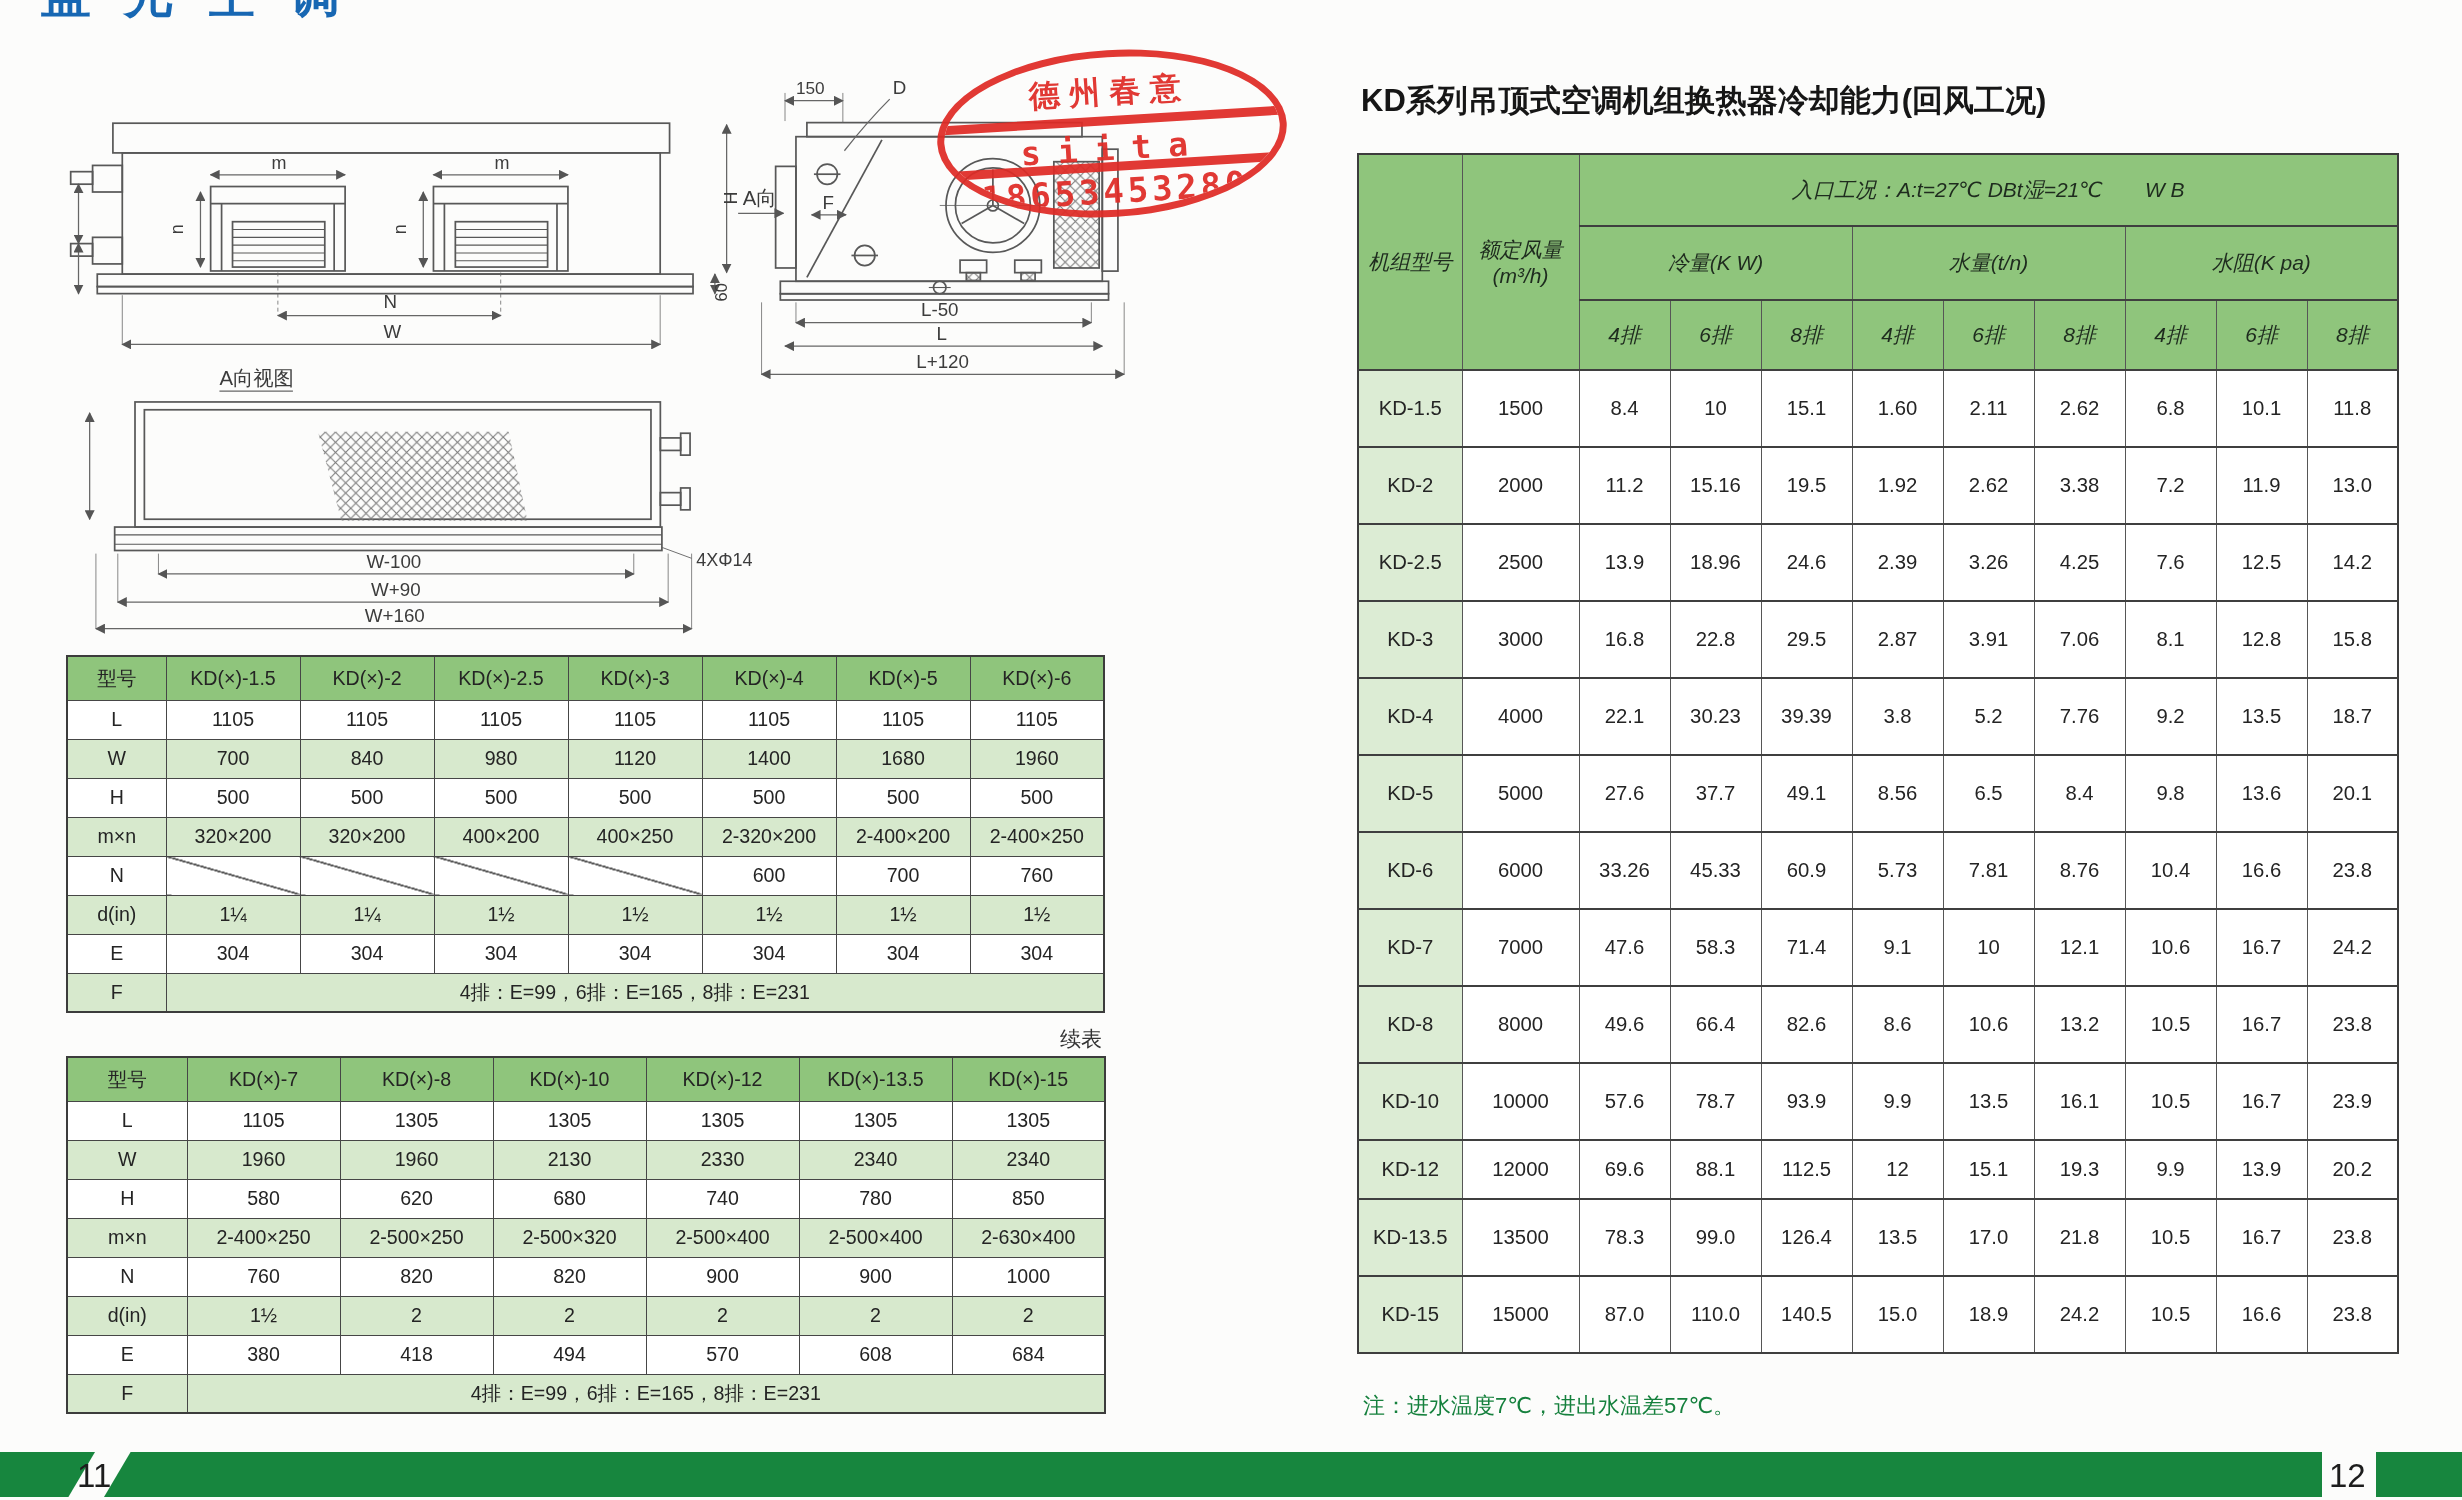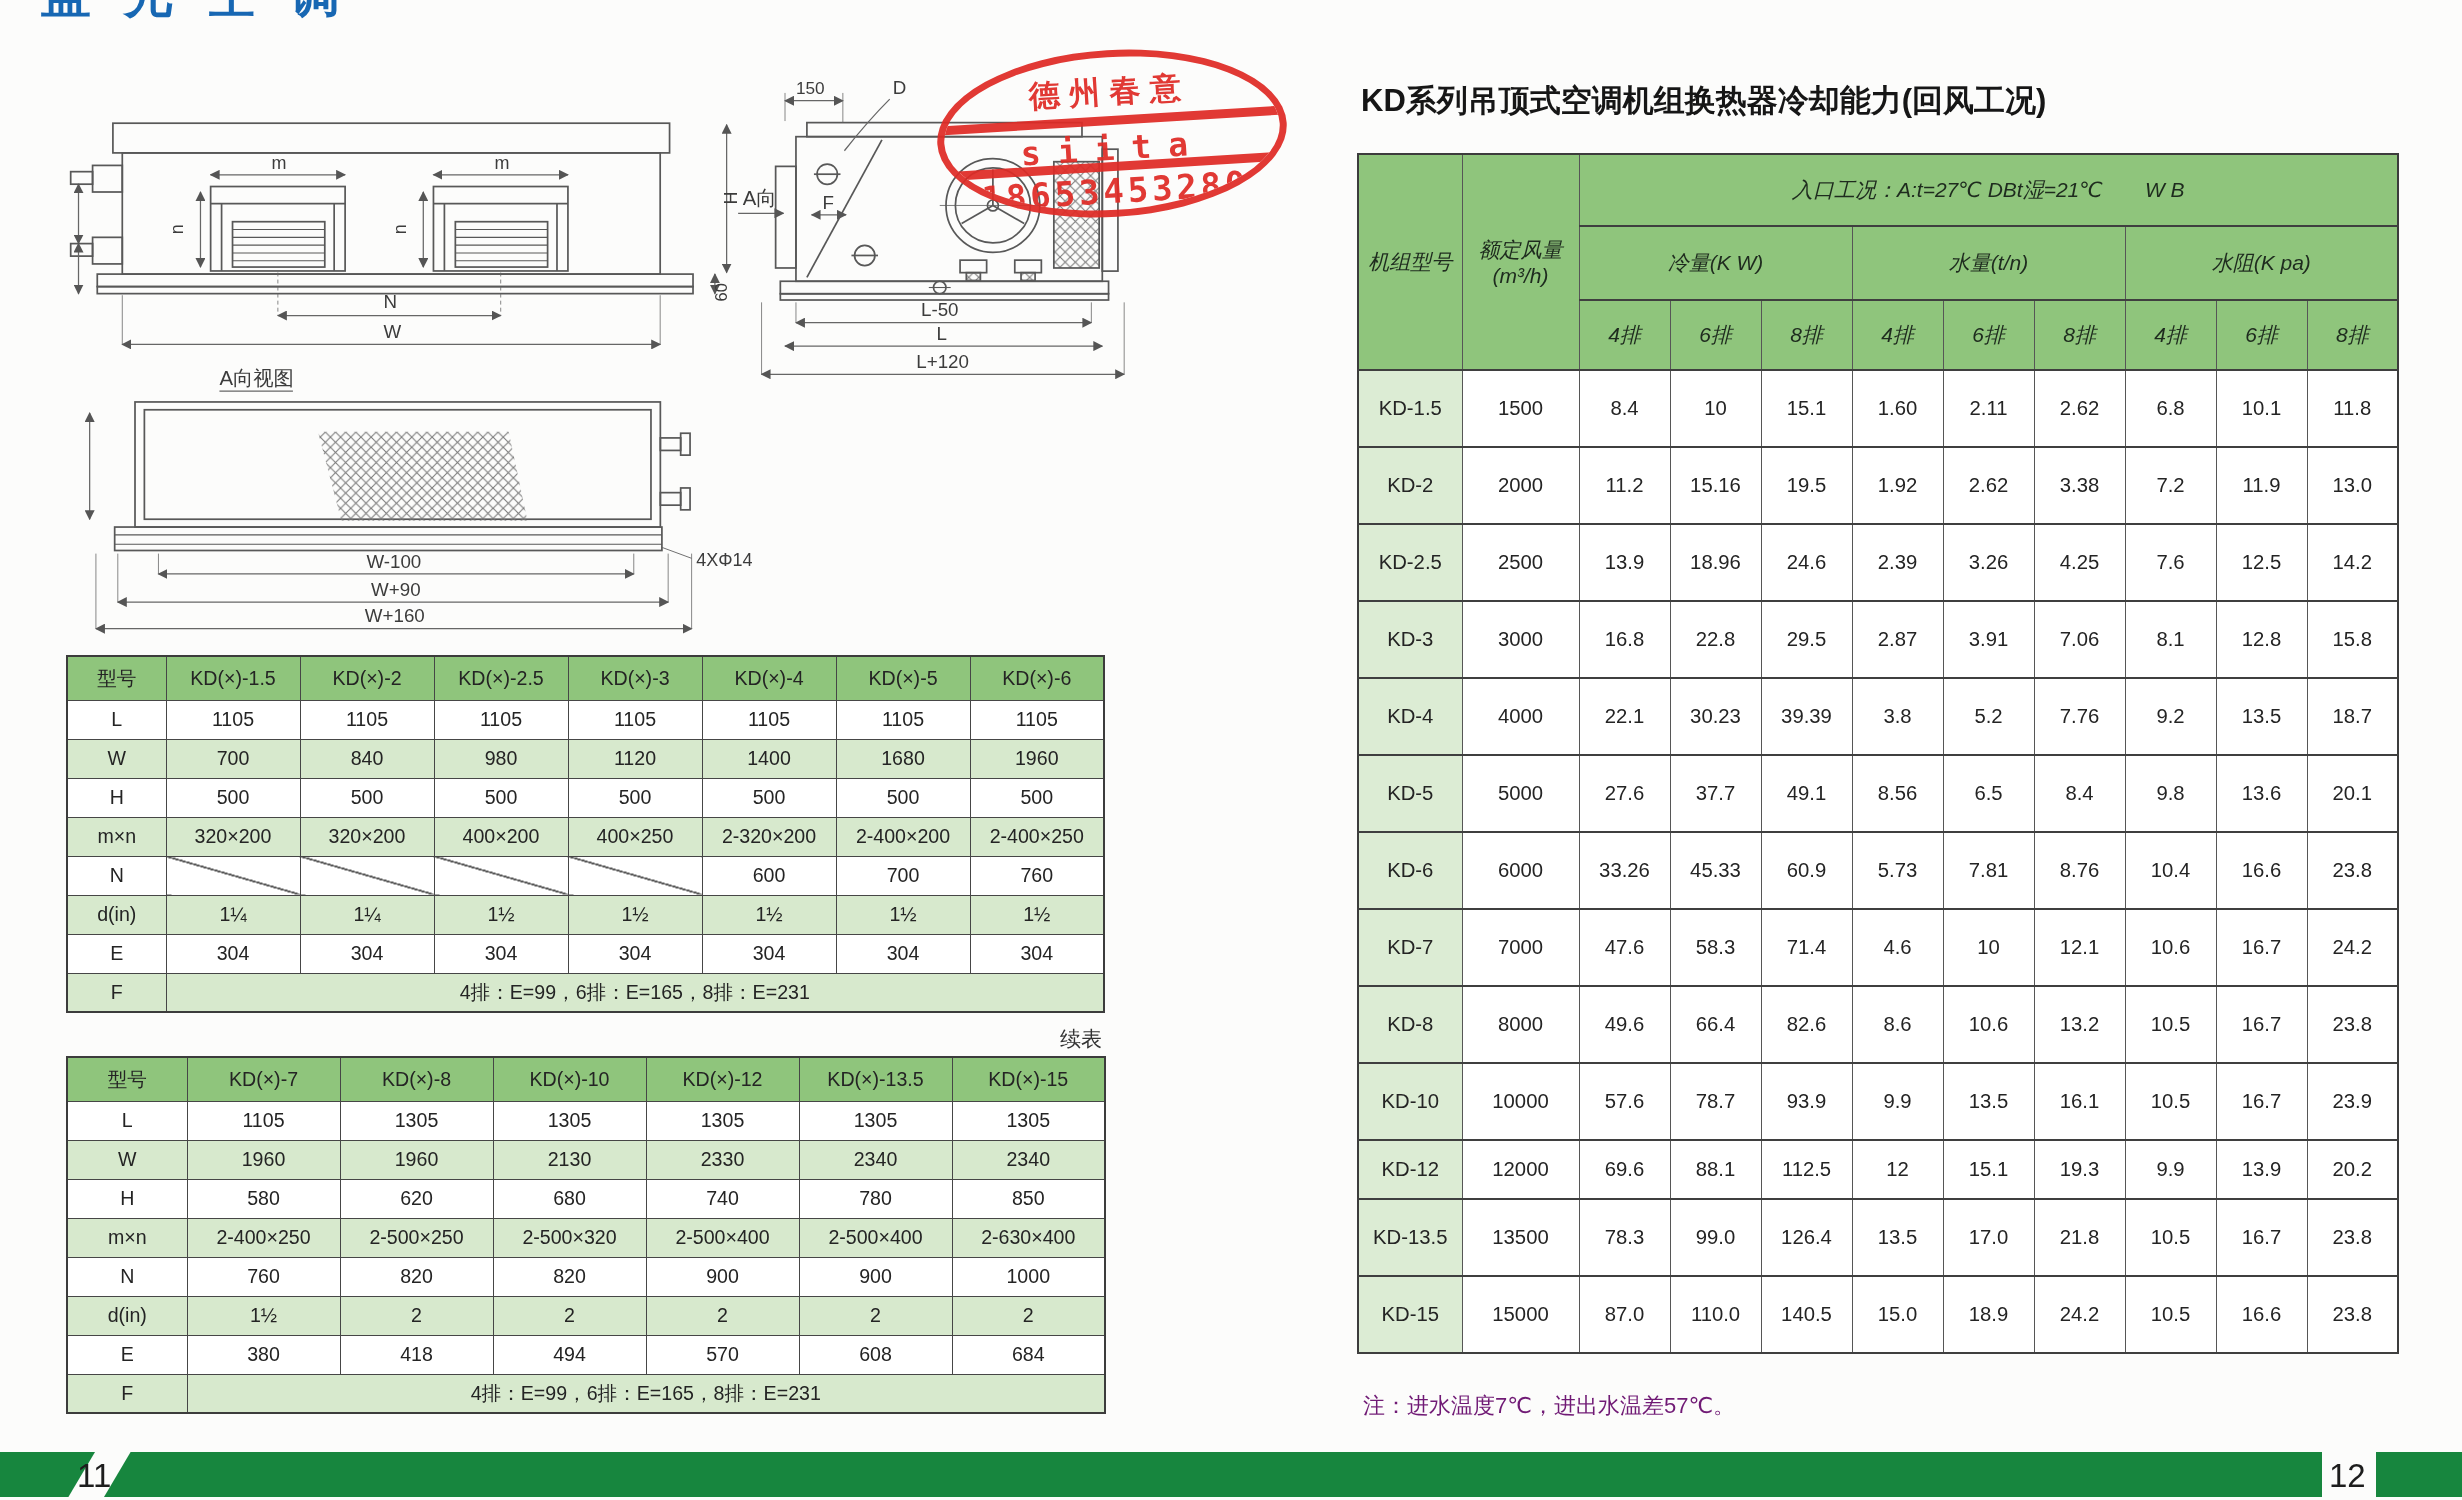--- a/index.html
+++ b/index.html
@@ -41,21 +41,21 @@
 
   
   .cap-title{position:absolute;left:1361px;top:80px;font-size:31px;font-weight:600;color:#161616;}
   #cap-table{position:absolute;left:1357px;top:153px;border-collapse:collapse;table-layout:fixed;
              border:2.3px solid #3c3c3c;}
   #cap-table th,#cap-table td{border:1.6px solid #565656;border-bottom-width:2.3px;border-bottom-color:#3f3f3f;
              text-align:center;vertical-align:middle;padding:0;font-weight:normal;}
   #cap-table th{background:#8fc57c;font-size:21px;color:#1e2b1e;font-style:italic;}
   #cap-table td{background:#ffffff;font-size:20.3px;color:#242424;}
   #cap-table td.mod{background:#dcecd4;}
-  .cap-note{position:absolute;left:1363px;top:1391px;font-size:22px;color:#701a75;}
+  .cap-note{position:absolute;left:1363px;top:1391px;font-size:22px;color:#15803d;}
 
   
   .bbar{position:absolute;left:0;top:1452px;width:2462px;height:45px;border-radius:14px;}
   .bbar .seg{position:absolute;top:0;height:45px;background:#17863e;}
   .seg.s1{left:0;width:95px;clip-path:polygon(0 0,100% 0,calc(100% - 26.6px) 100%,0 100%);}
   .seg.s2{left:104px;width:2218px;clip-path:polygon(26.6px 0,100% 0,100% 100%,0 100%);}
   .seg.s3{left:2376px;width:86px;}
   .pgnum{position:absolute;top:4.7px;font-size:33px;color:#1d1d1d;}
   .pgnum.left{left:77px;}
   .pgnum.right{left:2329px;}
@@ -527,21 +527,21 @@
           <td>10.4</td>
           <td>16.6</td>
           <td>23.8</td>
         </tr>
         <tr style="height:77px">
           <td class="mod">KD-7</td>
           <td>7000</td>
           <td>47.6</td>
           <td>58.3</td>
           <td>71.4</td>
-          <td>4.6</td>
+          <td>9.1</td>
           <td>10</td>
           <td>12.1</td>
           <td>10.6</td>
           <td>16.7</td>
           <td>24.2</td>
         </tr>
         <tr style="height:77px">
           <td class="mod">KD-8</td>
           <td>8000</td>
           <td>49.6</td>

